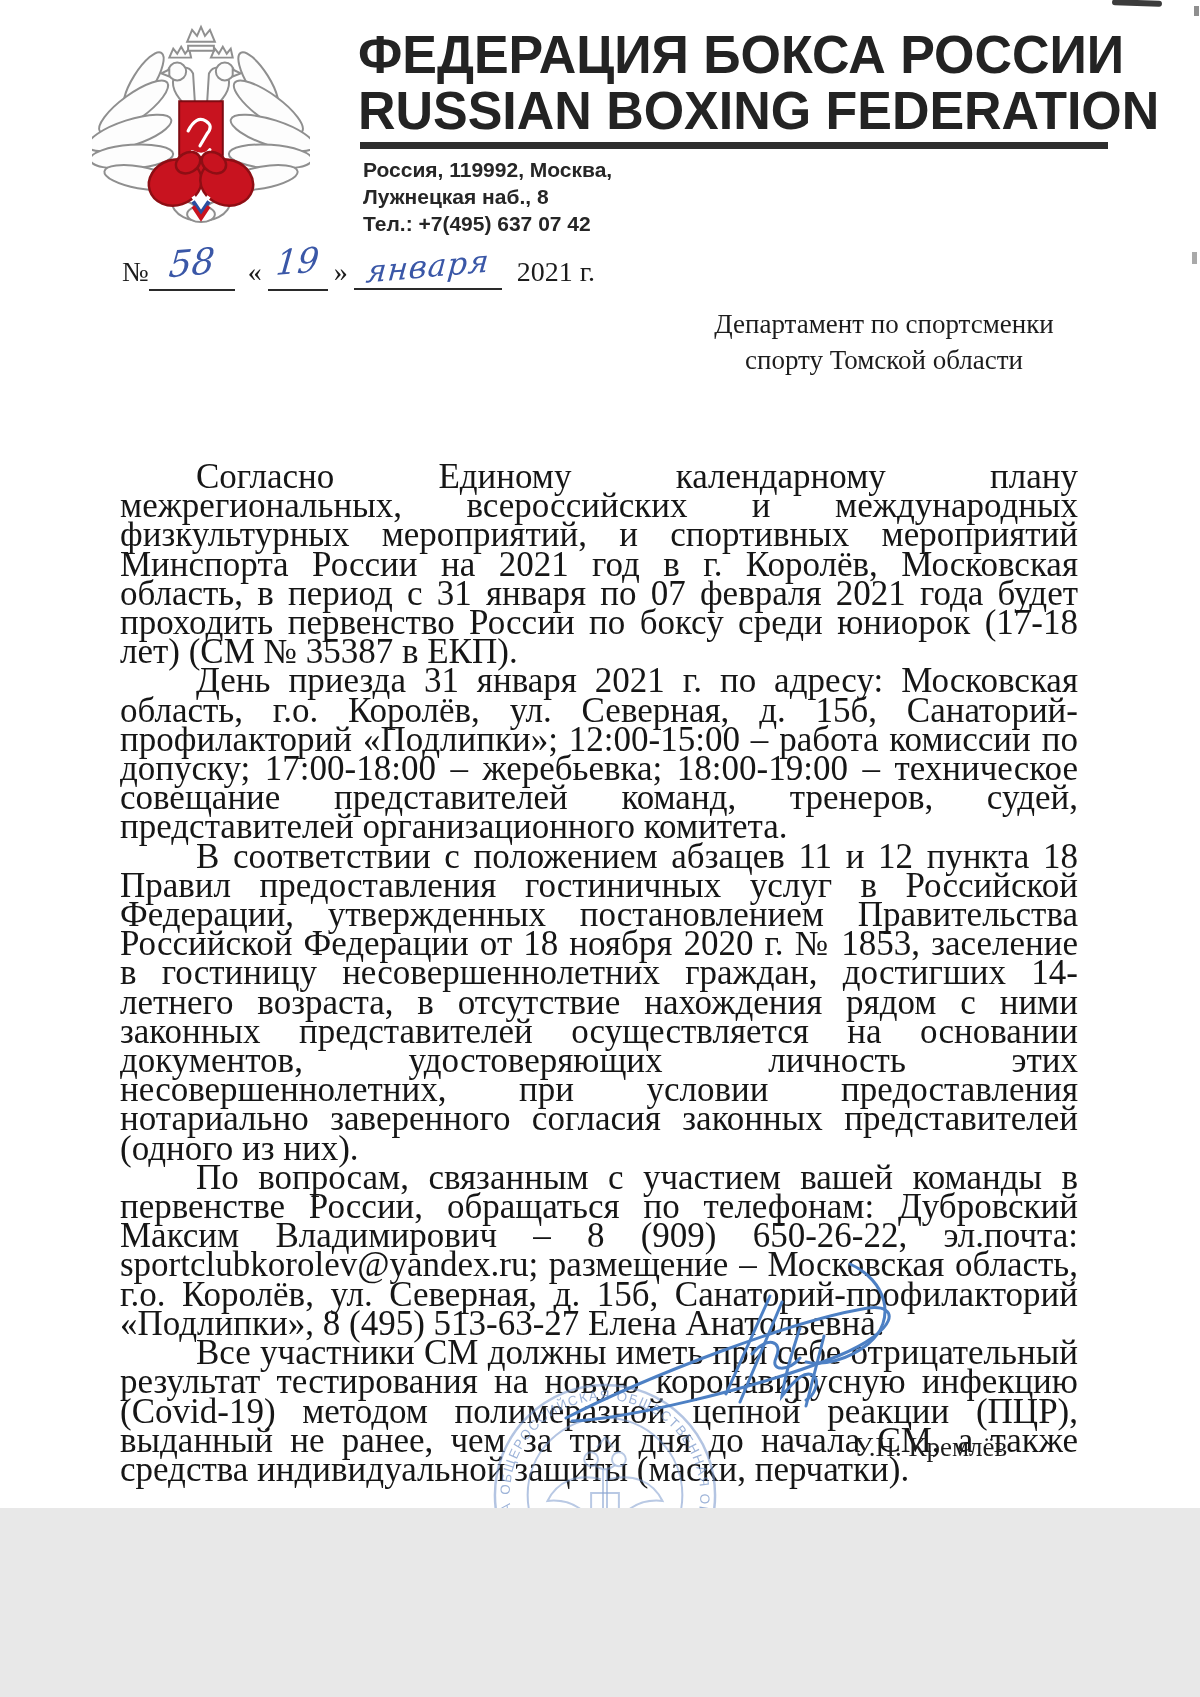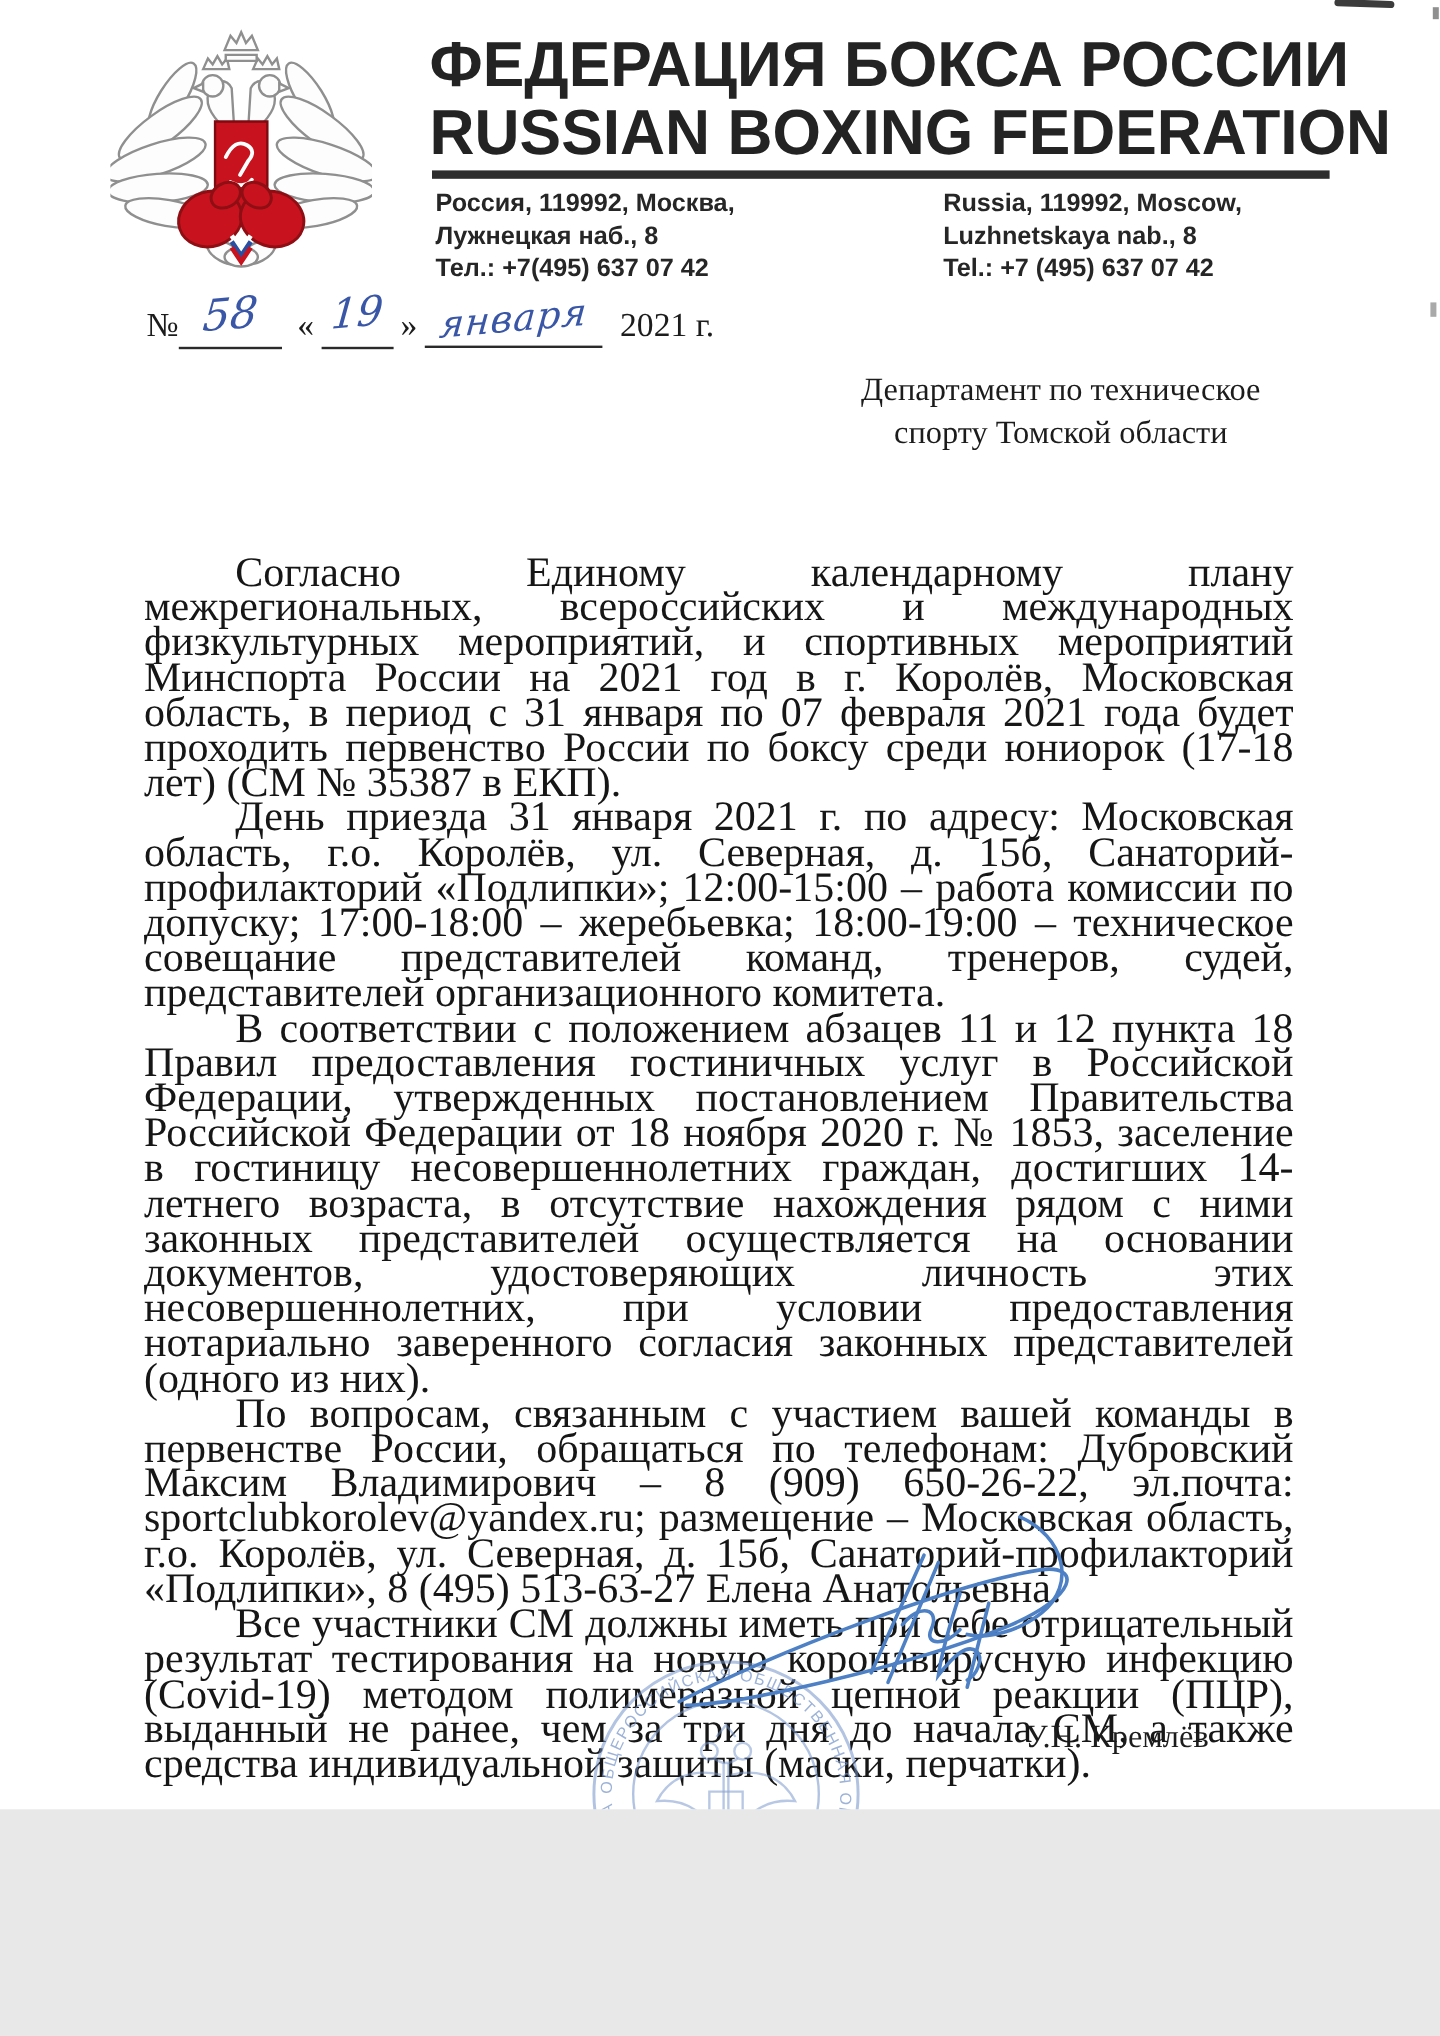--- a/index.html
+++ b/index.html
@@ -126,34 +126,29 @@
 
   <div class="org-ru">ФЕДЕРАЦИЯ БОКСА РОССИИ</div>
   <div class="org-en">RUSSIAN BOXING FEDERATION</div>
   <div class="header-rule"></div>
 
   <div class="addr addr-ru">
     <div>Россия, 119992, Москва,</div>
     <div>Лужнецкая наб., 8</div>
     <div>Тел.: +7(495) 637 07 42</div>
   </div>
-  <div class="addr addr-en">
-    <div>Russia, 119992, Moscow,</div>
-    <div>Luzhnetskaya nab., 8</div>
-    <div>Tel.: +7 (495) 637 07 42</div>
-  </div>
 
   <div class="ref-line">
     <span class="printed">№</span><span class="blank blank-num"><span class="hand hand-num">58</span></span>
     <span class="printed q">«</span><span class="blank blank-day"><span class="hand hand-day">19</span></span><span class="printed q">»</span><span class="blank blank-month"><span class="hand hand-month">января</span></span>
     <span class="printed" style="margin-left:8px">2021 г.</span>
   </div>
 
   <div class="addressee">
-    <div>Департамент по техническое</div>
+    <div>Департамент по спортсменки</div>
     <div>спорту Томской области</div>
   </div>
 
   <div class="body-text">
     <p>Согласно Единому календарному плану межрегиональных, всероссийских и международных физкультурных мероприятий, и спортивных мероприятий Минспорта России на 2021 год в г. Королёв, Московская область, в период с 31 января по 07 февраля 2021 года будет проходить первенство России по боксу среди юниорок (17-18 лет) (СМ № 35387 в ЕКП).</p>
     <p>День приезда 31 января 2021 г. по адресу: Московская область, г.о. Королёв, ул. Северная, д. 15б, Санаторий-профилакторий «Подлипки»; 12:00-15:00 – работа комиссии по допуску; 17:00-18:00 – жеребьевка; 18:00-19:00 – техническое совещание представителей команд, тренеров, судей, представителей организационного комитета.</p>
     <p>В соответствии с положением абзацев 11 и 12 пункта 18 Правил предоставления гостиничных услуг в Российской Федерации, утвержденных постановлением Правительства Российской Федерации от 18 ноября 2020 г. № 1853, заселение в гостиницу несовершеннолетних граждан, достигших 14-летнего возраста, в отсутствие нахождения рядом с ними законных представителей осуществляется на основании документов, удостоверяющих личность этих несовершеннолетних, при условии предоставления нотариально заверенного согласия законных представителей (одного из них).</p>
     <p>По вопросам, связанным с участием вашей команды в первенстве России, обращаться по телефонам: Дубровский Максим Владимирович – 8 (909) 650-26-22, эл.почта: sportclubkorolev@yandex.ru; размещение – Московская область, г.о. Королёв, ул. Северная, д. 15б, Санаторий-профилакторий «Подлипки», 8 (495) 513-63-27 Елена Анатольевна.</p>
     <p>Все участники СМ должны иметь при себе отрицательный результат тестирования на новую коронавирусную инфекцию (Covid-19) методом полимеразной цепной реакции (ПЦР), выданный не ранее, чем за три дня до начала СМ, а также средства индивидуальной защиты (маски, перчатки).</p>
   </div>

